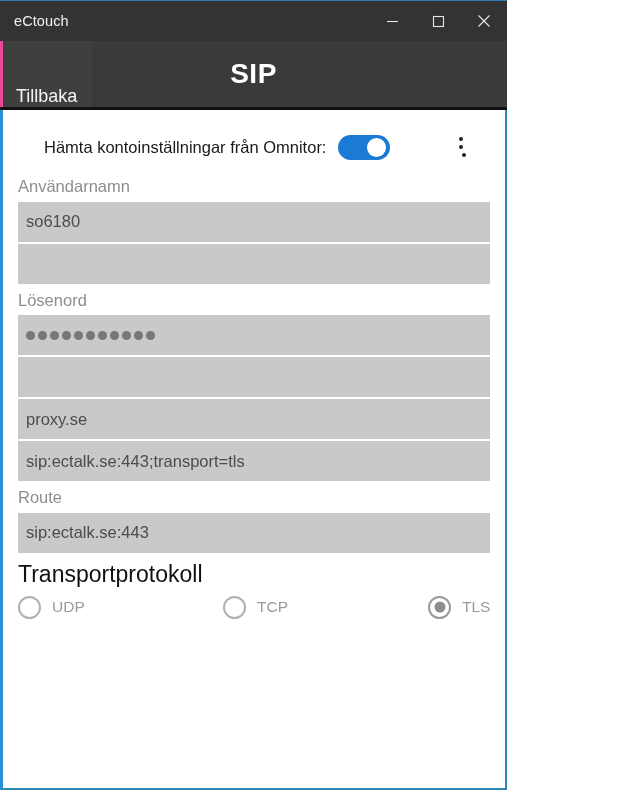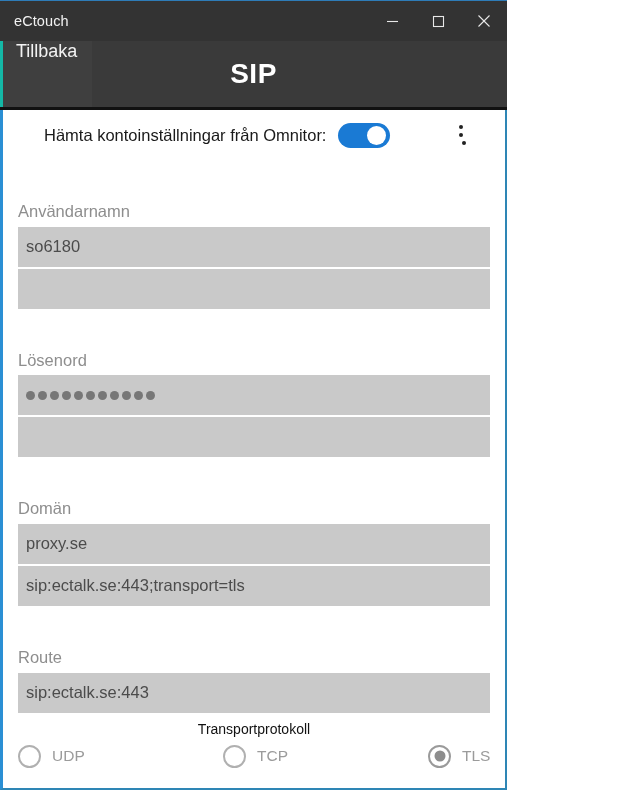--- a/index.html
+++ b/index.html
@@ -47,22 +47,22 @@
     height: 69px;
     background: #3a3a3a;
     display: flex; align-items: stretch;
     flex: 0 0 auto;
     position: relative;
     border-bottom: 3px solid #111111;
   }
   .backbtn {
     width: 92px;
     background: #3f3f3f;
-    border-left: 3px solid #14b8a6;
-    display: flex; align-items: flex-start;
+    border-left: 3px solid #ec4899;
+    display: flex; align-items: flex-end;
     flex: 0 0 auto;
   }
   .backbtn-label {
     color: #f3f3f3;
     font-size: 18px;
     padding-left: 13px;
     white-space: nowrap;
   }
   .apptitle-wrap {
     flex: 1 1 auto;
@@ -87,20 +87,21 @@
     position: relative;
     overflow: hidden;
   }
 
   
   .toggle-row {
     height: 50px;
     display: flex; align-items: center;
     padding: 0 12px 0 41px;
     position: relative;
+    margin-top: 12px;
   }
   .toggle-label {
     font-size: 16.5px;
     color: #1a1a1a;
     white-space: nowrap;
   }
   .switch {
     width: 52px; height: 25px;
     border-radius: 13px;
     background: #1a7ad4;
@@ -132,21 +133,20 @@
   }
   .overflow i:nth-child(3) { transform: translateX(3px); }
 
   
   .field { padding: 0 15px; }
   .field-label {
     font-size: 16.5px;
     color: #8e8e8e;
     padding: 4px 0 5px 0;
     line-height: 1.25;
-    margin-top: 37px;
   }
   .field-input {
     height: 40px;
     background: #c9c9c9;
     display: flex; align-items: center;
     padding-left: 8px;
     font-size: 16.5px;
     color: #4c4c4c;
     margin-bottom: 2px;
   }
@@ -156,24 +156,23 @@
   .dots i {
     width: 9px; height: 9px;
     border-radius: 50%;
     background: #777777;
     display: block;
   }
 
   
   .transport { padding: 6px 15px 0 15px; }
   .transport-title {
-    font-size: 14px;
+    font-size: 23px;
     color: #111111;
     padding-bottom: 8px;
-    text-align: center;
   }
   .radio-row {
     display: flex; align-items: center;
   }
   .radio-opt {
     display: flex; align-items: center;
     width: 205px;
     flex: 0 0 auto;
   }
   .radio {
@@ -277,21 +276,20 @@
             <i></i>
           </span>
       </div>
     </div>
 
     <div class="field">
       <div class="field-input"></div>
     </div>
 
     <div class="field">
-      <div class="field-label">Domän</div>
       <div class="field-input">proxy.se</div>
     </div>
 
     <div class="field">
       <div class="field-input">sip:ectalk.se:443;transport=tls</div>
     </div>
 
     <div class="field">
       <div class="field-label">Route</div>
       <div class="field-input">sip:ectalk.se:443</div>

